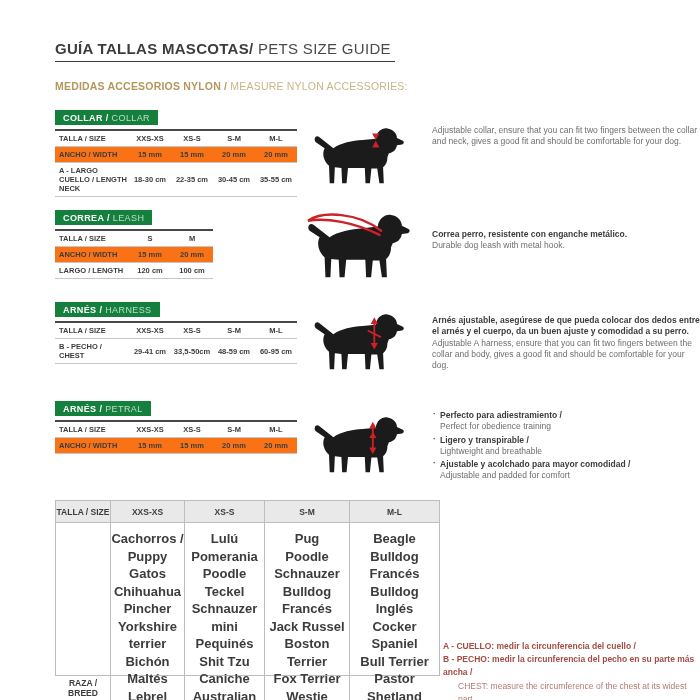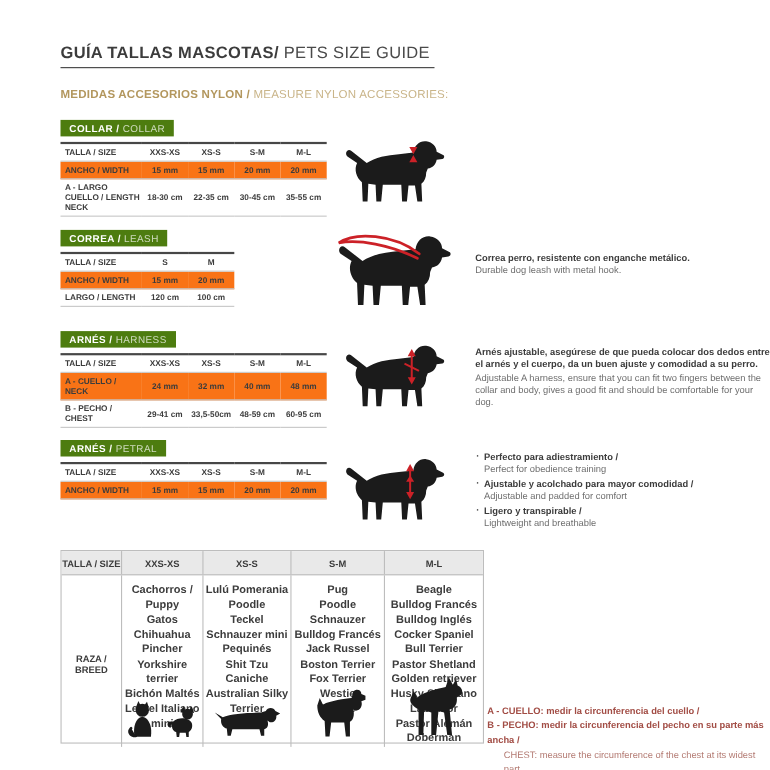--- a/index.html
+++ b/index.html
@@ -9,21 +9,21 @@
   
   .title{position:absolute;left:55px;top:40px;font-size:15px;font-weight:bold;
          letter-spacing:.3px;border-bottom:1.5px solid #3c3c3c;padding-bottom:4px;padding-right:4px;}
   .title .en{font-weight:400;color:#4a4a4a;}
   .subtitle{position:absolute;left:55px;top:80px;font-size:10.5px;font-weight:bold;
             color:#b3975e;letter-spacing:.2px;}
   .subtitle .en{font-weight:400;color:#c9b488;}
 
   
   .section{position:absolute;left:55px;width:645px;height:100px;}
-  .badge{display:inline-block;background:#4d7c0f;color:#fff;font-size:9px;font-weight:bold;
+  .badge{display:inline-block;background:#15803d;color:#fff;font-size:9px;font-weight:bold;
          padding:3px 8px 2px 8px;letter-spacing:.4px;}
   .badge .en{color:rgba(255,255,255,.72);font-weight:400;}
 
   table.spec{position:absolute;left:0;top:22px;border-collapse:collapse;table-layout:fixed;
              border-top:2px solid #474747;}
   table.spec td{font-size:7.5px;font-weight:bold;text-align:center;vertical-align:middle;
                 border-bottom:1px solid #c6c6c6;padding:3px 1px;line-height:1.2;color:#3c3c3c;}
   table.spec td.lbl{text-align:left;padding-left:4px;}
   table.spec tr.shade td{background:#f97316;}
 
@@ -41,21 +41,21 @@
   .btable{position:absolute;left:55px;top:500px;width:385px;height:176px;
           border:1px solid #bdbdbd;box-sizing:border-box;display:flex;flex-direction:column;}
   .bhead{display:flex;height:21px;background:#e9e9e9;border-bottom:1px solid #bdbdbd;flex:0 0 21px;}
   .bcell{box-sizing:border-box;border-right:1px solid #bdbdbd;display:flex;align-items:center;
          justify-content:center;font-size:8.5px;font-weight:bold;}
   .bcell:last-child{border-right:none;}
   .bbody{display:flex;flex:1;}
   .bcol{position:relative;box-sizing:border-box;border-right:1px solid #bdbdbd;padding-top:7px;}
   .bcol:last-child{border-right:none;}
   .w0{width:55px;} .w1{width:74px;} .w2{width:80px;} .w3{width:85px;} .w4{width:89px;}
-  .blist div{font-size:10px;font-weight:bold;text-align:center;line-height:1.35;color:#3c3c3c;}
+  .blist div{font-size:13px;font-weight:bold;text-align:center;line-height:1.35;color:#3c3c3c;}
   .raza{display:flex;height:100%;align-items:center;justify-content:center;text-align:center;
         font-size:8.5px;font-weight:bold;padding:0 8px;box-sizing:border-box;}
   .banimals{position:absolute;bottom:3px;left:0;right:0;display:flex;justify-content:center;
             align-items:flex-end;gap:3px;}
 
   
   .notes{position:absolute;left:443px;top:640px;width:256px;font-size:8.5px;line-height:1.55;}
   .notes .nes{font-weight:bold;color:#a24d45;}
   .notes .nen{font-weight:400;color:#b37a72;padding-left:15px;}
 
@@ -106,20 +106,21 @@
     </tbody>
       </table>
     <div class="dogbox" style="left:255px;top:16px;width:95px;">
       <svg viewBox="0 0 130 84" width="95" height="62">
         <path class="sil" d="M8,26 C4,22 8,15 13,19 L32,34 C42,27 58,24 72,23 L90,21 C91,12 98,6 106,7 C114,8 119,14 119,20 L127,24 C129,25 129,28 126,29 L119,30 C118,36 114,40 108,41 L106,46 C106,52 104,57 100,60 L101,82 L95,82 L92,62 L84,62 L82,82 L76,82 L75,61 L52,61 L50,82 L44,82 L43,61 L34,60 L33,82 L27,82 L26,58 C19,52 16,42 20,34 Z"></path>
         <polygon class="red" points="85,14 95,14 90,23"></polygon>
         <polygon class="red" points="85,33 95,33 90,24"></polygon>
       </svg>
     </div>
     <div class="desc" style="top:18px;">
+      <div class="en">Adjustable collar, ensure that you can fit two fingers between the collar and neck, gives a good fit and should be comfortable for your dog.</div>
     </div>
   </div>
 
   <div class="section" style="top:207px;">
     <div class="badge"><span>CORREA /</span><span class="en"> LEASH</span></div>
     <table class="spec">
       <colgroup>
           <col style="width:74px">
           <col style="width:42px">
           <col style="width:42px">
@@ -164,27 +165,20 @@
           <col style="width:42px">
           <col style="width:42px">
         </colgroup>
       <tbody>
           <tr>
         <td class="lbl">TALLA / SIZE</td>
         <td>XXS-XS</td>
         <td>XS-S</td>
         <td>S-M</td>
         <td>M-L</td>
-      </tr>
-      <tr class="shade">
-        <td class="lbl">A - CUELLO / NECK</td>
-        <td>24 mm</td>
-        <td>32 mm</td>
-        <td>40 mm</td>
-        <td>48 mm</td>
       </tr>
       <tr>
         <td class="lbl">B - PECHO / CHEST</td>
         <td>29-41 cm</td>
         <td>33,5-50cm</td>
         <td>48-59 cm</td>
         <td>60-95 cm</td>
       </tr>
     </tbody>
       </table>
@@ -238,26 +232,26 @@
         <polygon class="red" points="81,35 91,35 86,27"></polygon>
         <polygon class="red" points="81,48 91,48 86,57"></polygon>
       </svg>
     </div>
     <div class="desc bullets" style="top:12px;">
       <div class="b">
         <div class="b-es">Perfecto para adiestramiento /</div>
         <div class="b-en">Perfect for obedience training</div>
       </div>
       <div class="b">
+        <div class="b-es">Ligero y transpirable /</div>
+        <div class="b-en">Lightweight and breathable</div>
+      </div>
+      <div class="b">
         <div class="b-es">Ajustable y acolchado para mayor comodidad /</div>
         <div class="b-en">Adjustable and padded for comfort</div>
-      </div>
-      <div class="b">
-        <div class="b-es">Ligero y transpirable /</div>
-        <div class="b-en">Lightweight and breathable</div>
       </div>
     </div>
   </div>
 
   <div class="btable">
     <div class="bhead">
       <div class="bcell w0">TALLA /  SIZE</div>
       <div class="bcell w1">XXS-XS</div>
       <div class="bcell w2">XS-S</div>
       <div class="bcell w3">S-M</div>

